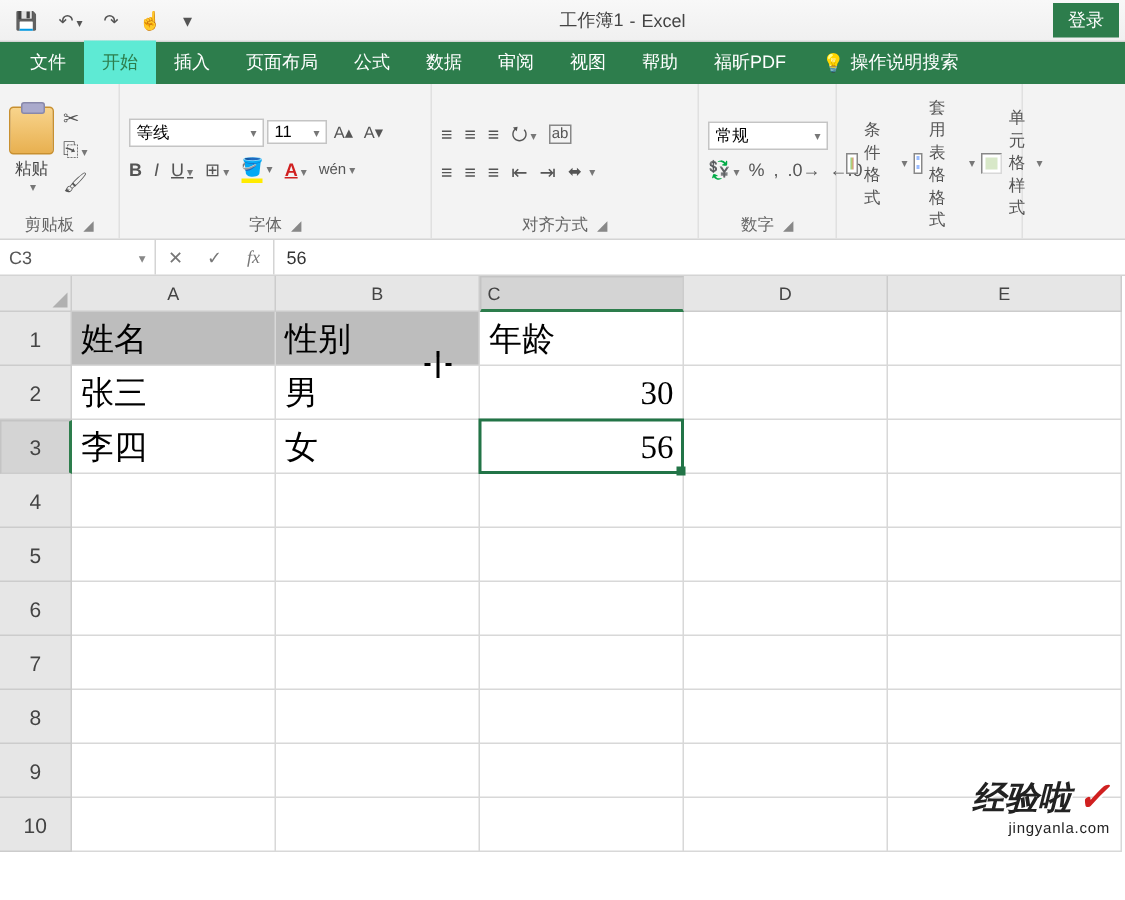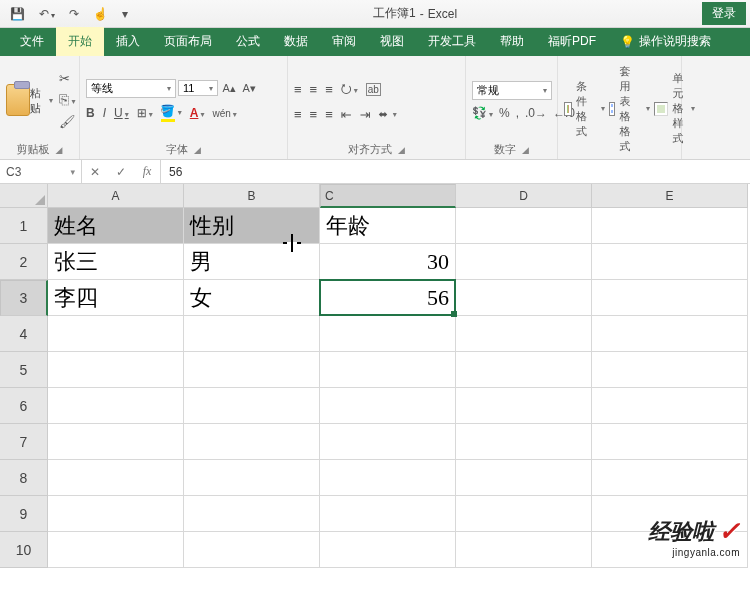--- a/index.html
+++ b/index.html
@@ -8,33 +8,33 @@
 
 .qat { height: 28px; background: linear-gradient(#f8f8f8,#f0f0f0); display: flex; align-items: center; padding: 0 4px; border-bottom: 1px solid #d4d4d4; font-size: 12px; }
 .qat-left { display: flex; align-items: center; gap: 14px; padding-left: 6px; }
 .qat-left span { color: #555; cursor: pointer; }
 .qat-title-wrap { flex: 1; display: flex; justify-content: center; align-items: center; gap: 4px; color: #444; white-space: nowrap; }
 .qat-login { background: #2d7d4c; color: #fff; padding: 3px 10px; font-size: 12px; }
 
 
 .tabs { height: 28px; background: #2d7d4c; display: flex; align-items: flex-end; font-size: 12px; color: #fff; padding-left: 8px; }
 .tab { padding: 6px 12px; cursor: pointer; white-space: nowrap; }
-.tab.active { background: #fef9c3; color: #2d7d4c; }
+.tab.active { background: #5eead4; color: #2d7d4c; }
 .tab.tell { display: flex; align-items: center; gap: 4px; }
 
 
 .ribbon { height: 104px; background: #f3f3f3; border-bottom: 1px solid #d4d4d4; display: flex; }
 .group { border-right: 1px solid #e0e0e0; display: flex; flex-direction: column; justify-content: space-between; padding: 4px 6px 2px; }
 .group-label { text-align: center; font-size: 11px; color: #666; padding-top: 2px; display: flex; justify-content: center; align-items: center; gap: 6px; }
 .group-label .launcher { font-size: 9px; color: #888; }
 .gbody { flex: 1; display: flex; align-items: center; }
 
 
 .clip { width: 80px; }
-.paste-big { display: flex; flex-direction: row; align-items: center; cursor: pointer; }
+.paste-big { display: flex; flex-direction: column; align-items: center; cursor: pointer; }
 .paste-icon { width: 30px; height: 32px; background: linear-gradient(#f8d48c,#e8b050); border: 1px solid #c89030; border-radius: 3px; position: relative; }
 .paste-icon::before { content: ""; position: absolute; top: -4px; left: 7px; width: 14px; height: 6px; background: #aac; border: 1px solid #88a; border-radius: 2px; }
 .paste-label { font-size: 11px; margin-top: 2px; color: #444; }
 .clip-side { display: flex; flex-direction: column; gap: 6px; margin-left: 6px; font-size: 13px; color: #555; }
 
 
 .font { width: 208px; }
 .font-rows { display: flex; flex-direction: column; gap: 6px; width: 100%; }
 .font-row1 { display: flex; gap: 2px; align-items: center; }
 .sel { border: 1px solid #c4c4c4; background: #fff; padding: 1px 4px; font-size: 11px; display: flex; align-items: center; justify-content: space-between; cursor: pointer; }
@@ -65,21 +65,21 @@
 .styles { width: 124px; }
 .style-rows { display: flex; flex-direction: row; gap: 4px; font-size: 11px; color: #555; }
 .style-item { display: flex; align-items: center; gap: 4px; cursor: pointer; }
 .sicon { width: 16px; height: 14px; border: 1px solid #888; background: #fff; position: relative; }
 .sicon.cond::before{content:"";position:absolute;inset:2px;background:linear-gradient(90deg,#7c7,#cc7,#c77);}
 .sicon.tbl::before{content:"";position:absolute;inset:1px;background:repeating-linear-gradient(#9bf,#9bf 3px,#fff 3px,#fff 6px);}
 .sicon.cell::before{content:"";position:absolute;inset:2px;background:#d8e8c8;}
 
 
 .fbar { height: 24px; border-bottom: 1px solid #d4d4d4; display: flex; align-items: stretch; font-size: 12px; }
-.namebox { width: 82px; border-right: 1px solid #d4d4d4; display: flex; align-items: center; padding: 0 6px; color: #555; justify-content: space-between; }
+.namebox { width: 104px; border-right: 1px solid #d4d4d4; display: flex; align-items: center; padding: 0 6px; color: #555; justify-content: space-between; }
 .namebox .dd { color: #888; font-size: 9px; }
 .fx-btns { display: flex; align-items: center; border-right: 1px solid #d4d4d4; }
 .fx-btn { width: 26px; text-align: center; color: #777; cursor: pointer; }
 .fx-btn.fx { font-style: italic; font-family: "Times New Roman", serif; }
 .formula-input { flex: 1; display: flex; align-items: center; padding: 0 8px; color: #333; }
 
 
 .grid-wrap { position: relative; }
 .grid { display: grid; grid-template-columns: 48px 136px 136px 136px 136px 156px; }
 .corner { height: 24px; background: #e6e6e6; border-right: 1px solid #ccc; border-bottom: 1px solid #ccc; position: relative; }
@@ -133,21 +133,20 @@
 
 <div class="tabs">
   <div class="tab">文件</div>
   <div class="tab active">开始</div>
   <div class="tab">插入</div>
   <div class="tab">页面布局</div>
   <div class="tab">公式</div>
   <div class="tab">数据</div>
   <div class="tab">审阅</div>
   <div class="tab">视图</div>
-  <div class="tab">开发工具</div>
   <div class="tab">帮助</div>
   <div class="tab">福昕PDF</div>
   <div class="tab tell">
     <span>💡</span>
     <span>操作说明搜索</span>
   </div>
 </div>
 
 <div class="ribbon">
 

